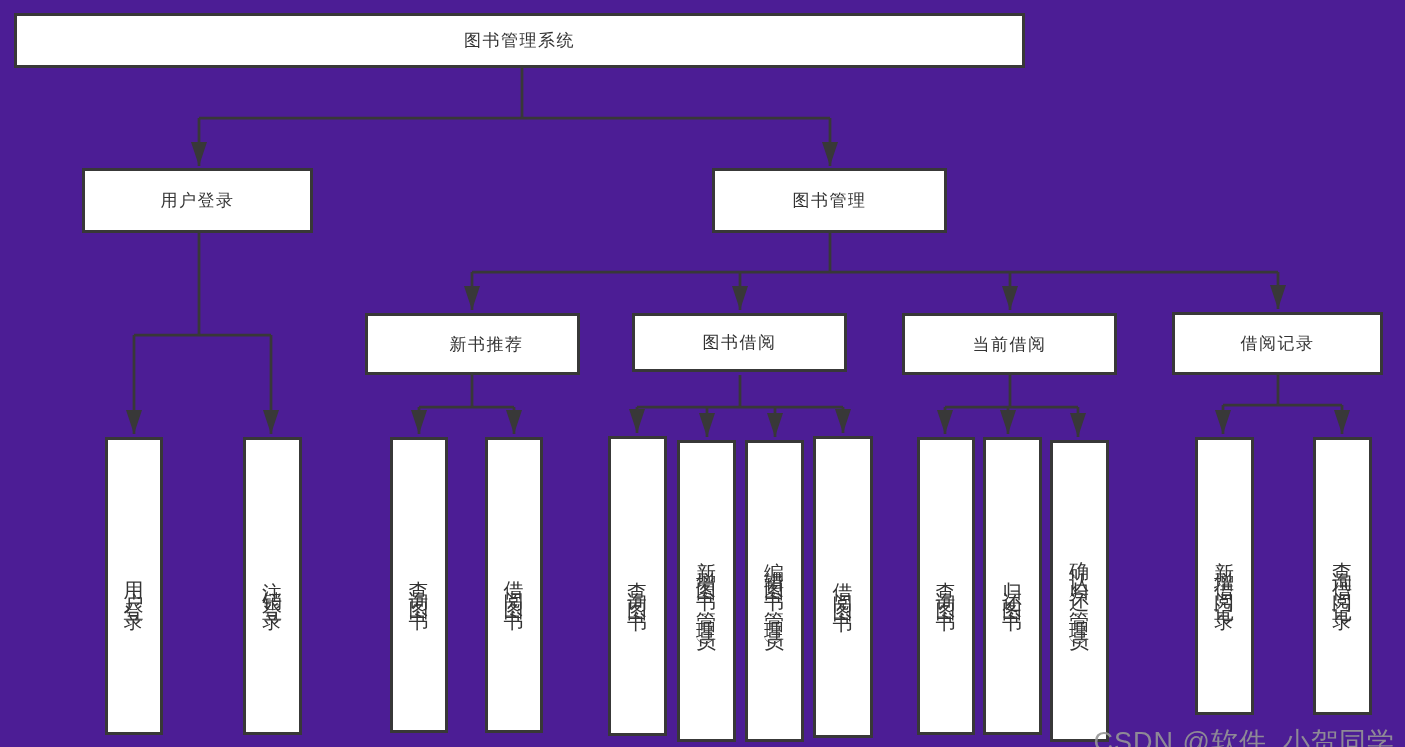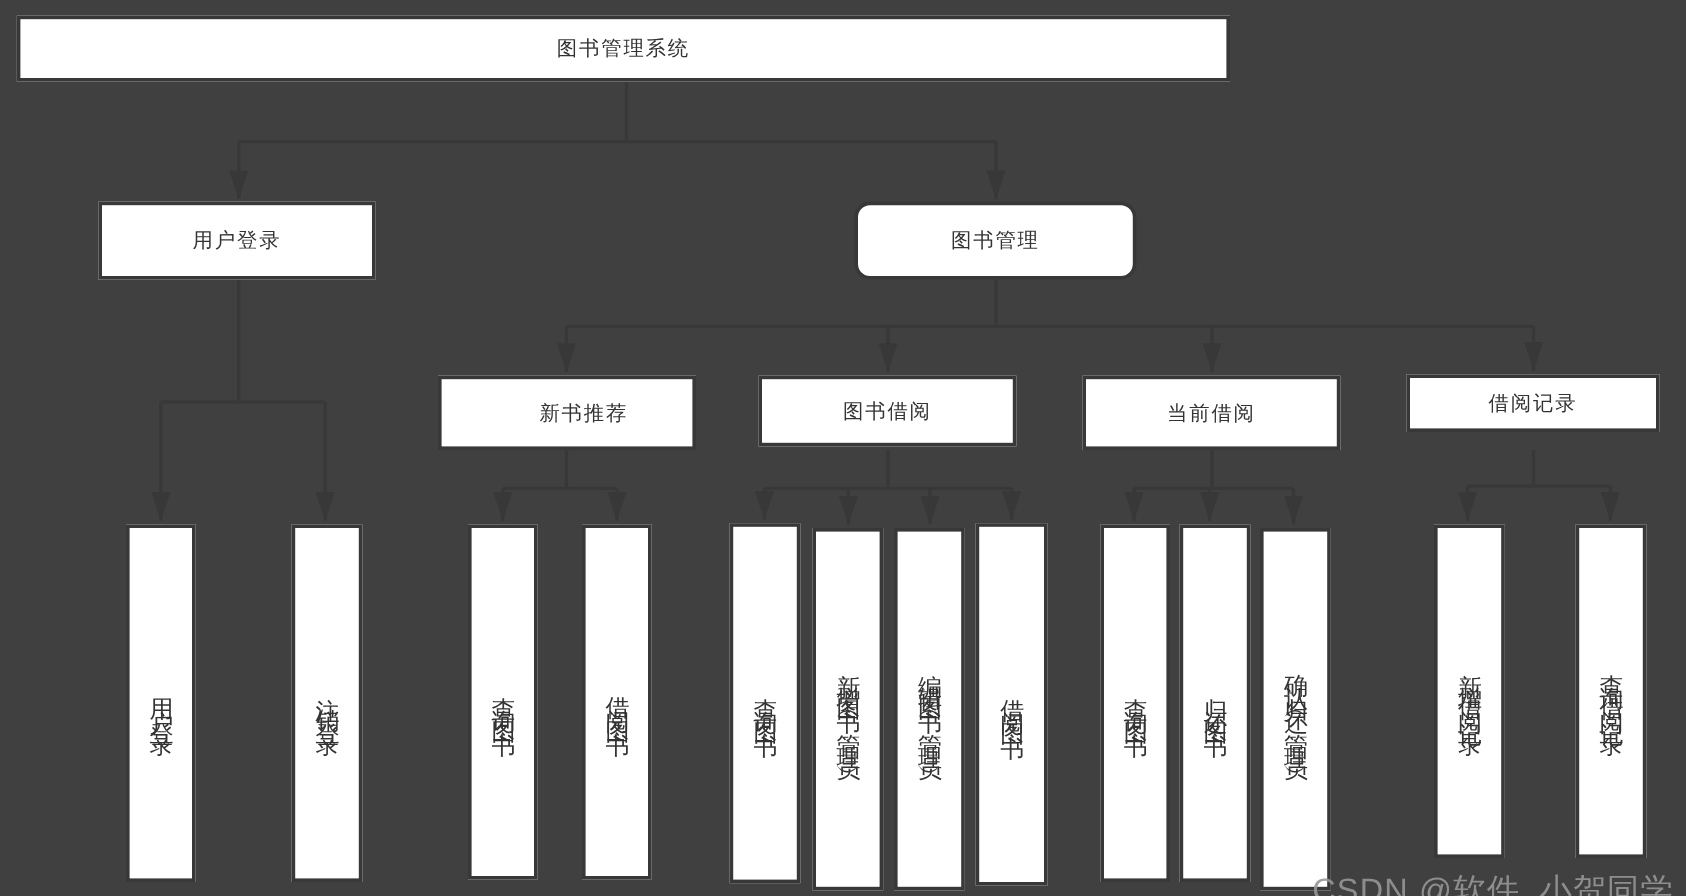--- a/index.html
+++ b/index.html
@@ -4,21 +4,21 @@
 <style>
   html, body {
     margin: 0;
     padding: 0;
     background: #ffffff;
   }
   .stage {
     position: relative;
     width: 1405px;
     height: 747px;
-    background: #404040;
+    background: #4c1d95;
     font-family: "Liberation Sans", sans-serif;
     color: #333333;
     overflow: hidden;
   }
   .connectors {
     position: absolute;
     left: 0;
     top: 0;
     width: 1405px;
     height: 747px;
@@ -111,34 +111,34 @@
     </g>
   </svg>
 
   <div class="hbox" style="left:14px; top:13px; width:1011px; height:55px;">
     <span>图书管理系统</span>
   </div>
 
   <div class="hbox" style="left:82px; top:168px; width:231px; height:65px;">
     <span>用户登录</span>
   </div>
-  <div class="hbox" style="left:712px; top:168px; width:235px; height:65px;border-radius:13px;">
+  <div class="hbox" style="left:712px; top:168px; width:235px; height:65px;">
     <span>图书管理</span>
   </div>
 
   <div class="hbox" style="left:365px; top:313px; width:215px; height:62px;padding-left:28px;">
     <span>新书推荐</span>
   </div>
   <div class="hbox" style="left:632px; top:313px; width:215px; height:59px;">
     <span>图书借阅</span>
   </div>
   <div class="hbox" style="left:902px; top:313px; width:215px; height:62px;">
     <span>当前借阅</span>
   </div>
-  <div class="hbox" style="left:1172px; top:312px; width:211px; height:48px;">
+  <div class="hbox" style="left:1172px; top:312px; width:211px; height:63px;">
     <span>借阅记录</span>
   </div>
 
   <div class="vbox" style="left:105px; top:437px; width:58px; height:298px;">
     <span class="vtext">用户登录</span>
   </div>
   <div class="vbox" style="left:243px; top:437px; width:59px; height:298px;">
     <span class="vtext">注销登录</span>
   </div>
 

